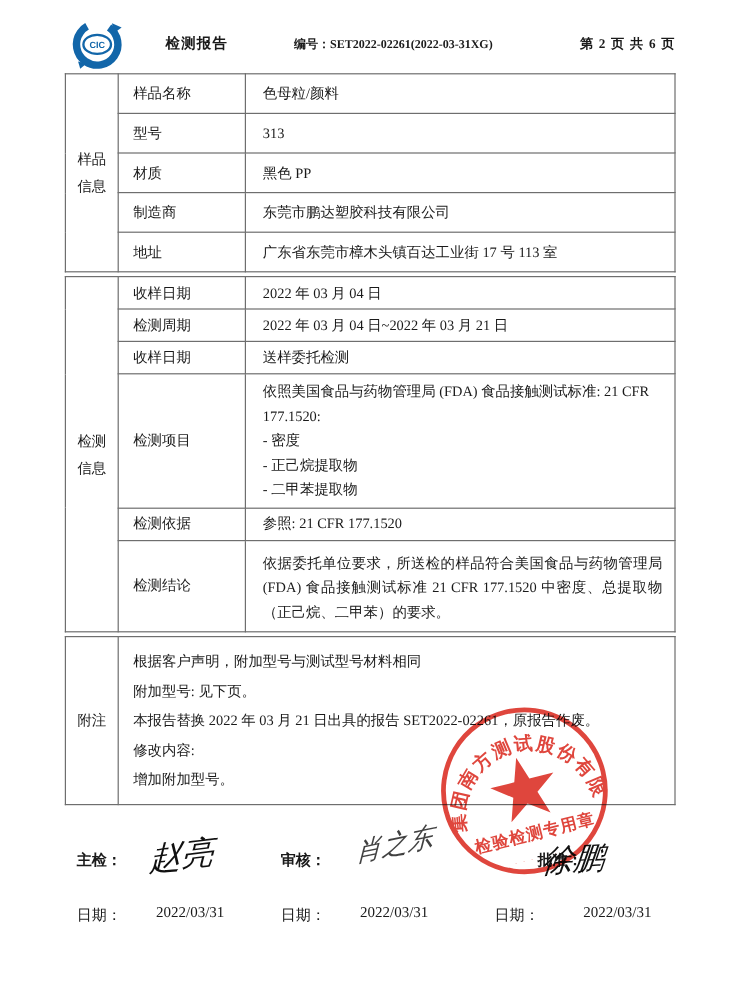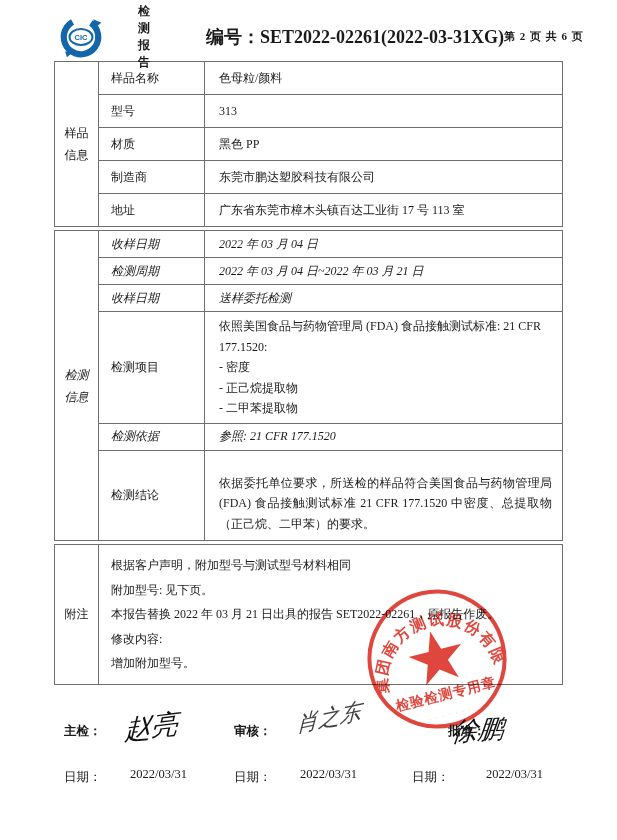--- a/index.html
+++ b/index.html
@@ -8,34 +8,34 @@
     position:relative; width:617px; height:840px; margin:0 auto;
     background:#ffffff; color:#1a1a1a; overflow:hidden;
     font-family:"Liberation Serif","DejaVu Serif",serif;
   }
   .content { margin:0 54px; width:509px; }
 
   
   .hdr { display:flex; align-items:center; padding-top:15px; height:58px; }
   .logo { width:54px; height:46px; flex:0 0 auto; }
   .hdr-title { margin-left:30px; font-size:12px; font-weight:bold; letter-spacing:1px; }
-  .hdr-no { margin-left:55px; font-size:18px; font-weight:bold; white-space:nowrap; }
+  .hdr-no { margin-left:55px; font-size:10px; font-weight:bold; white-space:nowrap; }
   .hdr-page { margin-left:auto; font-size:11px; font-weight:bold; white-space:nowrap; letter-spacing:1px; }
 
   
   table.sec { width:100%; border-collapse:collapse; margin-top:3px; table-layout:fixed; }
   table.sec td { border:1px solid #6e6e6e; font-size:12px; vertical-align:middle; }
   td.group { width:44px; text-align:center; line-height:22px; padding:4px 9px; }
   td.lbl   { width:106px; padding:4px 4px 4px 12px; }
   td.val   { padding:4px 6px 4px 14px; }
   .h31 td { height:31px; }
   .h33 td { height:33px; }
-  .h27 td { height:27px;font-style:italic; }
+  .h27 td { height:27px; }
   .multiline { white-space:pre-line; line-height:20.5px; }
-  td.val.conclusion { line-height:20.5px; padding-top:22px; padding-bottom:6px; text-align:justify; padding-right:10px; }
+  td.val.conclusion { line-height:20.5px; padding-top:8px; padding-bottom:6px; text-align:justify; padding-right:10px; }
   td.val.items { vertical-align:middle; }
   td.notes-val { padding:8px 6px 8px 12px; line-height:24.5px; white-space:pre-line; }
 
   
   .sigrow { position:relative; height:88px; margin-top:16px; font-size:12.5px; }
   .sigrow .role { position:absolute; top:22px; font-weight:bold; }
   .sigrow .dlbl { position:absolute; top:68px; font-weight:normal; }
   .sigrow .dval { position:absolute; top:66px; }
   .sig { position:absolute; font-style:italic; color:#111;
          font-family:"DejaVu Serif","Liberation Serif",serif; }

